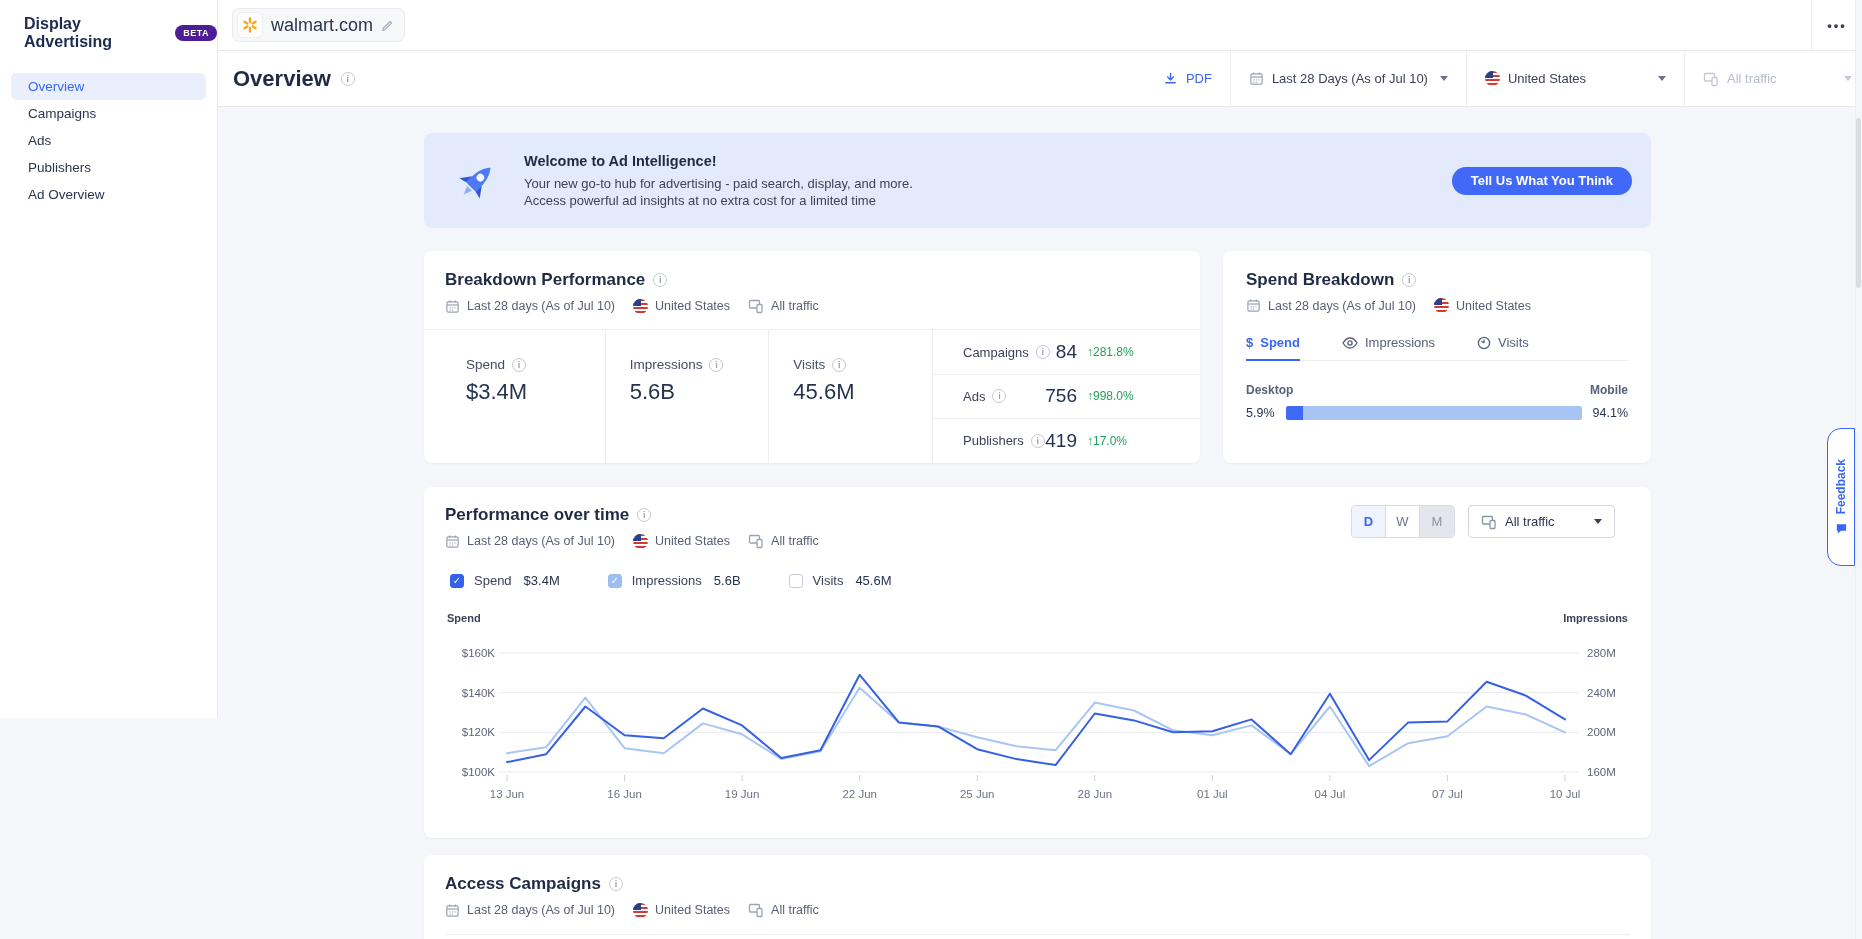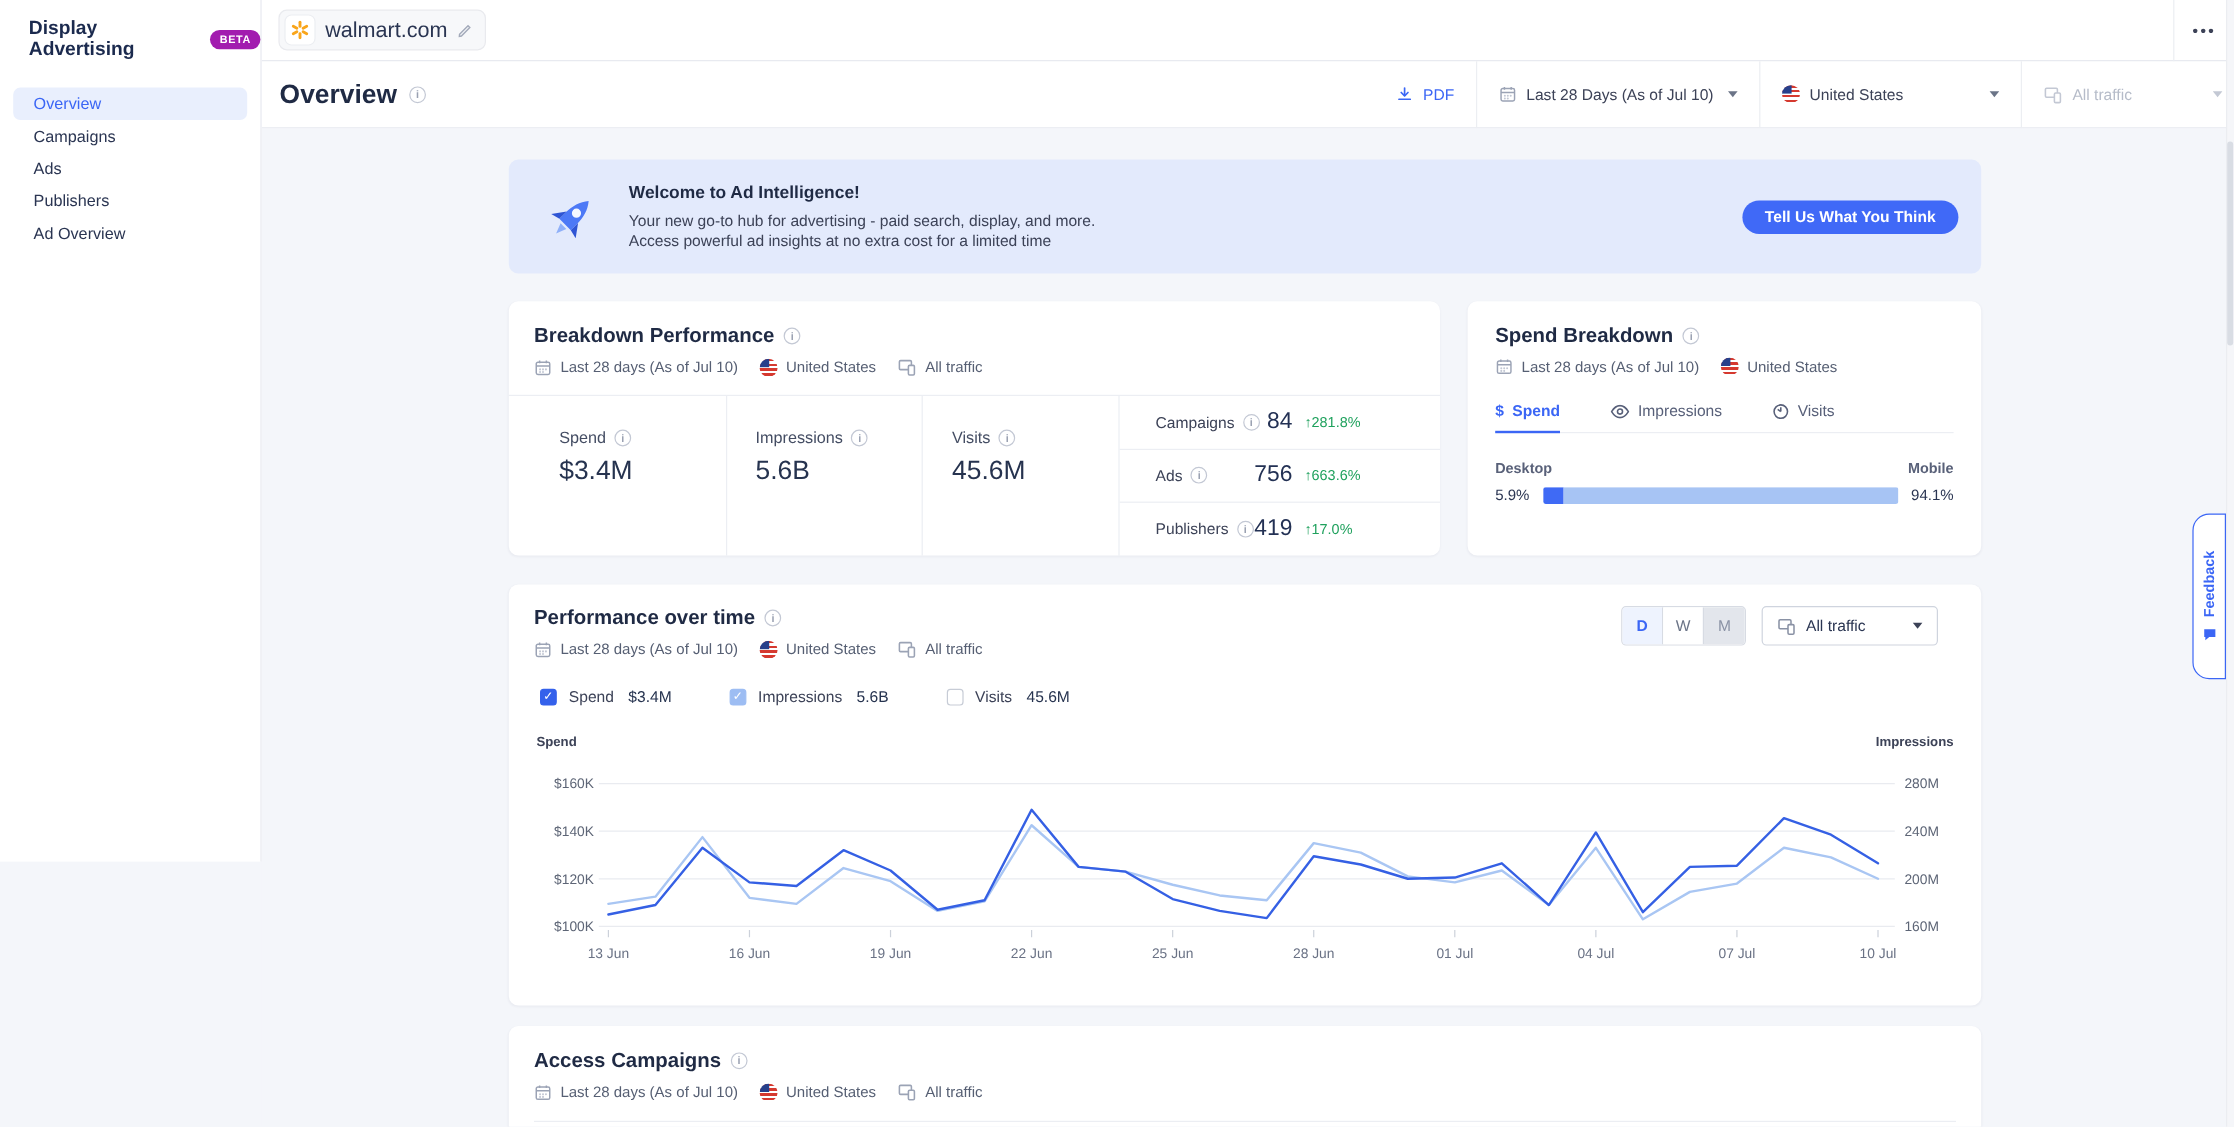--- a/index.html
+++ b/index.html
@@ -3,21 +3,21 @@
 <meta charset="utf-8">
 <style>
   * { margin:0; padding:0; box-sizing:border-box; }
   html,body { width:1862px; height:939px; overflow:hidden; }
   body { font-family:"Liberation Sans","DejaVu Sans",sans-serif; background:#f4f6fa; color:#2a3552; position:relative; }
 
   
   .sidebar { position:absolute; left:0; top:0; width:218px; height:718px; background:#fff; border-right:1px solid #e8eaf0; z-index:5; }
   .sidebar-head { display:flex; align-items:center; gap:9px; padding:15px 0 14px 24px; }
   .sidebar-title { font-size:16px; font-weight:700; color:#1b2a4e; }
-  .beta-badge { background:#a21caf; color:#fff; font-size:9px; font-weight:700; letter-spacing:.5px; padding:3px 8px; border-radius:9px; }
+  .beta-badge { background:#4c1d95; color:#fff; font-size:9px; font-weight:700; letter-spacing:.5px; padding:3px 8px; border-radius:9px; }
   .nav { padding:8px 11px 0 11px; }
   .nav-item { height:27px; display:flex; align-items:center; padding-left:17px; border-radius:6px; font-size:13.5px; color:#2a3552; cursor:pointer; }
   .nav-item.active { background:#e9effd; color:#3b66f5; }
 
   
   .main { position:absolute; left:218px; top:0; right:0; bottom:0; }
   .topbar { height:51px; background:#fff; border-bottom:1px solid #e8eaf0; display:flex; align-items:center; padding-left:14px; position:relative; }
   .domain-chip { display:flex; align-items:center; gap:8px; background:#f7f8fa; border:1px solid #e9eaee; border-radius:7px; height:34px; padding:0 10px 0 4px; cursor:pointer; }
   .domain-icon-box { width:26px; height:26px; background:#fff; border:1px solid #eceef2; border-radius:6px; display:flex; align-items:center; justify-content:center; }
   .domain-chip .domain-label { font-size:18px; color:#2a3552; }
@@ -314,21 +314,21 @@
                   </div>
                   <span class="stat-value">84</span>
                   <span class="stat-change">↑281.8%</span>
                 </div>
                 <div class="stat-row">
                   <div class="stat-label">
                     <span>Ads</span>
                     <span class="info">i</span>
                   </div>
                   <span class="stat-value">756</span>
-                  <span class="stat-change">↑663.6%</span>
+                  <span class="stat-change">↑998.0%</span>
                 </div>
                 <div class="stat-row">
                   <div class="stat-label">
                     <span>Publishers</span>
                     <span class="info">i</span>
                   </div>
                   <span class="stat-value">419</span>
                   <span class="stat-change">↑17.0%</span>
                 </div>
               </div>

